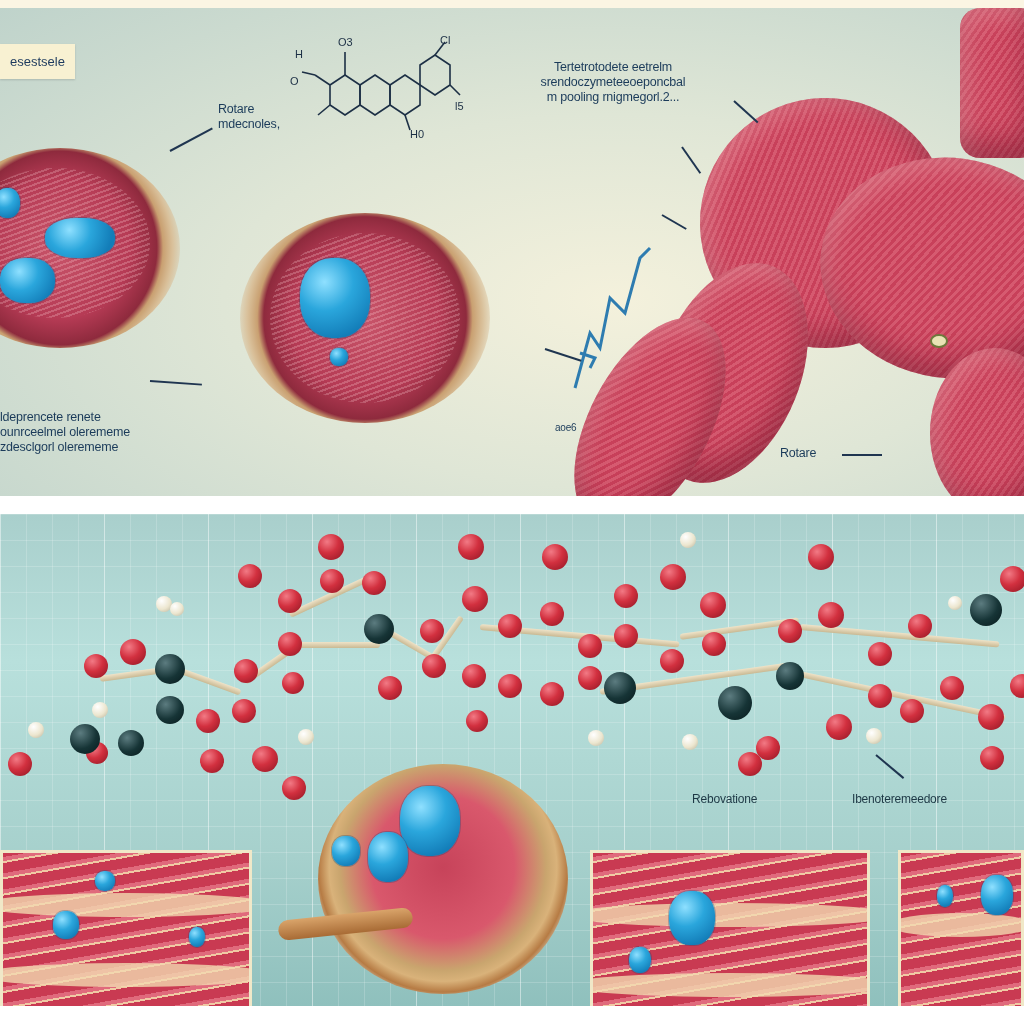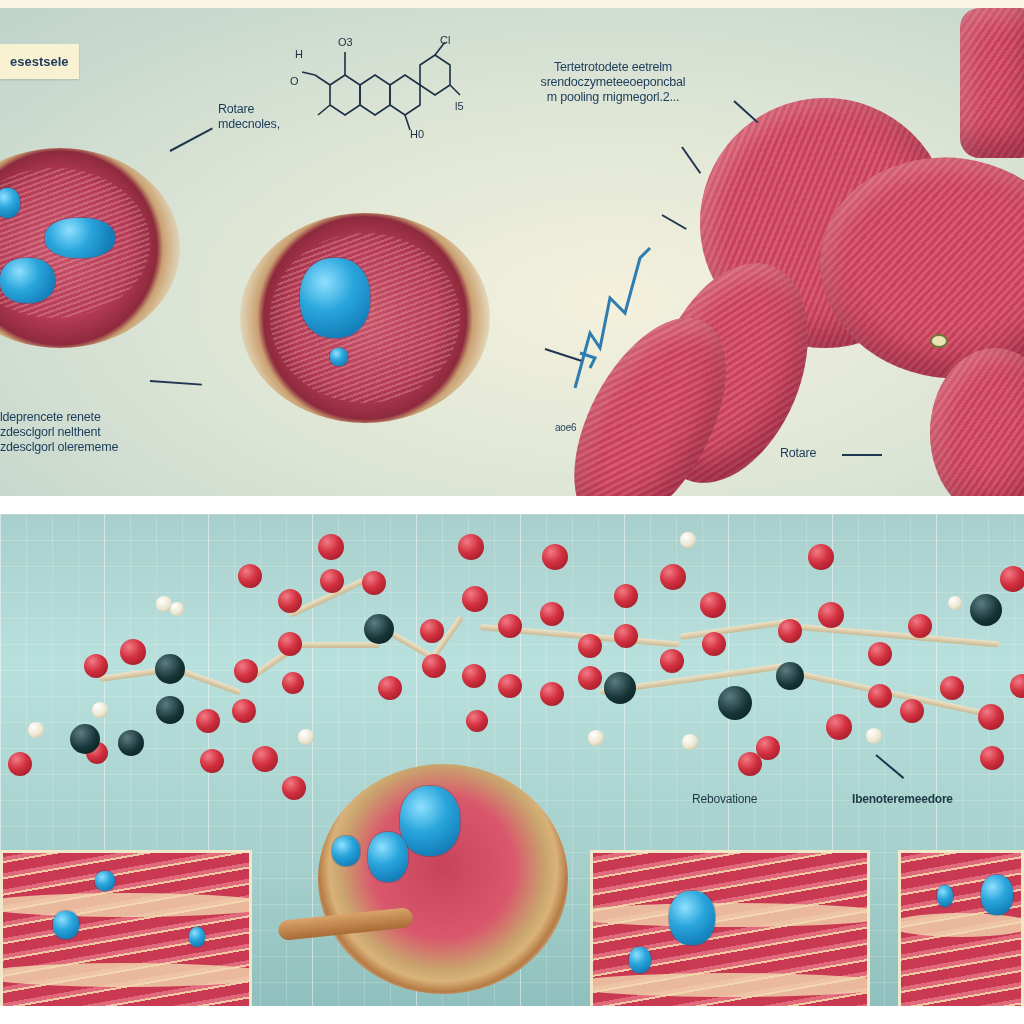--- a/index.html
+++ b/index.html
@@ -11,21 +11,21 @@
   .panel-bottom{position:absolute;left:0;top:514px;width:1024px;height:492px;
     background:linear-gradient(180deg,#a9cfcc 0%,#b8e0dc 30%,#a6d0cc 70%,#8fc0bd 100%);overflow:hidden}
   .panel-bottom .grid{position:absolute;inset:0;
     background-image:linear-gradient(rgba(255,255,255,.18) 1px,transparent 1px),linear-gradient(90deg,rgba(255,255,255,.18) 1px,transparent 1px);
     background-size:26px 26px}
   .panel-bottom .grid2{position:absolute;inset:0;
     background-image:linear-gradient(90deg,rgba(255,255,255,.35) 1px,transparent 1px);
     background-size:104px 100%}
   .bottom-band{position:absolute;left:0;top:1006px;width:1024px;height:18px;background:#ffffff}
 
-  .tag{position:absolute;background:#f8f1d2;color:#1d3a5e;font-weight:bold;font-size:13px;padding:10px 10px;box-shadow:0 1px 2px rgba(0,0,0,.15)}
+  .tag{position:absolute;background:#f8f1d2;color:#1d3a5e;font-weight:normal;font-size:13px;padding:10px 10px;box-shadow:0 1px 2px rgba(0,0,0,.15)}
   .label{position:absolute;color:#1b3b5a;font-size:12.5px;line-height:15px;letter-spacing:-.2px;font-weight:normal}
   .label.center{text-align:center}
   .leader{position:absolute;height:2px;background:#1f3550;transform-origin:0 50%}
 
   .nest{position:absolute;border-radius:50%;
     background:radial-gradient(circle,#c8556a 0%,#b63b55 45%,#8e2a3d 62%,#c9a071 66%,#d9c09a 72%,rgba(220,200,160,0) 80%)}
   .fibers{position:absolute;border-radius:50%;
     background:repeating-linear-gradient(160deg,rgba(255,210,215,.25) 0 2px,transparent 2px 5px)}
   .blob{position:absolute;border-radius:45%;
     background:radial-gradient(circle at 35% 30%,#8fe0ff 0%,#2aa6dc 40%,#137db8 80%);
@@ -119,21 +119,21 @@
   </svg>
 
   <div class="label center" style="left:508px;top:52px;width:210px;white-space:pre">Tertetrotodete eetrelm
 srendoczymeteeoeponcbal
 m pooling rnigmegorl.2...</div>
   <div class="leader" style="left:734px;top:92px;width:32px;transform:rotate(42deg)"></div>
   <div class="leader" style="left:682px;top:138px;width:32px;transform:rotate(55deg)"></div>
   <div class="leader" style="left:662px;top:206px;width:28px;transform:rotate(30deg)"></div>
 
   <div class="label" style="left:0;top:402px;white-space:pre">ldeprencete renete
-zdesclgorl nelthent
+ounrceelmel olerememe
 zdesclgorl olerememe</div>
   <div class="label" style="left:555px;top:412px;font-size:10px">aoe6</div>
   <div class="leader" style="left:545px;top:340px;width:38px;transform:rotate(18deg)"></div>
   <div class="label" style="left:780px;top:438px">Rotare</div>
   <div class="leader" style="left:842px;top:446px;width:40px"></div>
 </div>
 
 <div class="gap"></div>
 
 <div class="panel-bottom">
@@ -221,21 +221,21 @@
   <div class="atom-h" style="left:28px;top:208px;width:16px;height:16px"></div>
   <div class="atom-h" style="left:92px;top:188px;width:16px;height:16px"></div>
   <div class="atom-h" style="left:298px;top:215px;width:16px;height:16px"></div>
   <div class="atom-h" style="left:680px;top:18px;width:16px;height:16px"></div>
   <div class="atom-h" style="left:588px;top:216px;width:16px;height:16px"></div>
   <div class="atom-h" style="left:682px;top:220px;width:16px;height:16px"></div>
   <div class="atom-h" style="left:866px;top:214px;width:16px;height:16px"></div>
   <div class="atom-h" style="left:948px;top:82px;width:14px;height:14px"></div>
 
   <div class="label" style="left:692px;top:278px;font-size:12px;font-weight:normal;color:#1d3845">Rebovatione</div>
-  <div class="label" style="left:852px;top:278px;font-size:12px;font-weight:bold;color:#1d3845">Ibenoteremeedore</div>
+  <div class="label" style="left:852px;top:278px;font-size:12px;font-weight:normal;color:#1d3845">Ibenoteremeedore</div>
   <div class="leader" style="left:876px;top:240px;width:36px;transform:rotate(40deg)"></div>
 
   <div class="bowl" style="left:318px;top:250px;width:250px;height:230px"></div>
   <div class="blob" style="left:400px;top:272px;width:60px;height:70px"></div>
   <div class="blob" style="left:368px;top:318px;width:40px;height:50px"></div>
   <div class="blob" style="left:332px;top:322px;width:28px;height:30px"></div>
   <div class="spoon" style="left:278px;top:400px;width:135px;height:20px;transform:rotate(-6deg)"></div>
 </div>
 
 <div class="thumb" style="left:0;width:252px">

